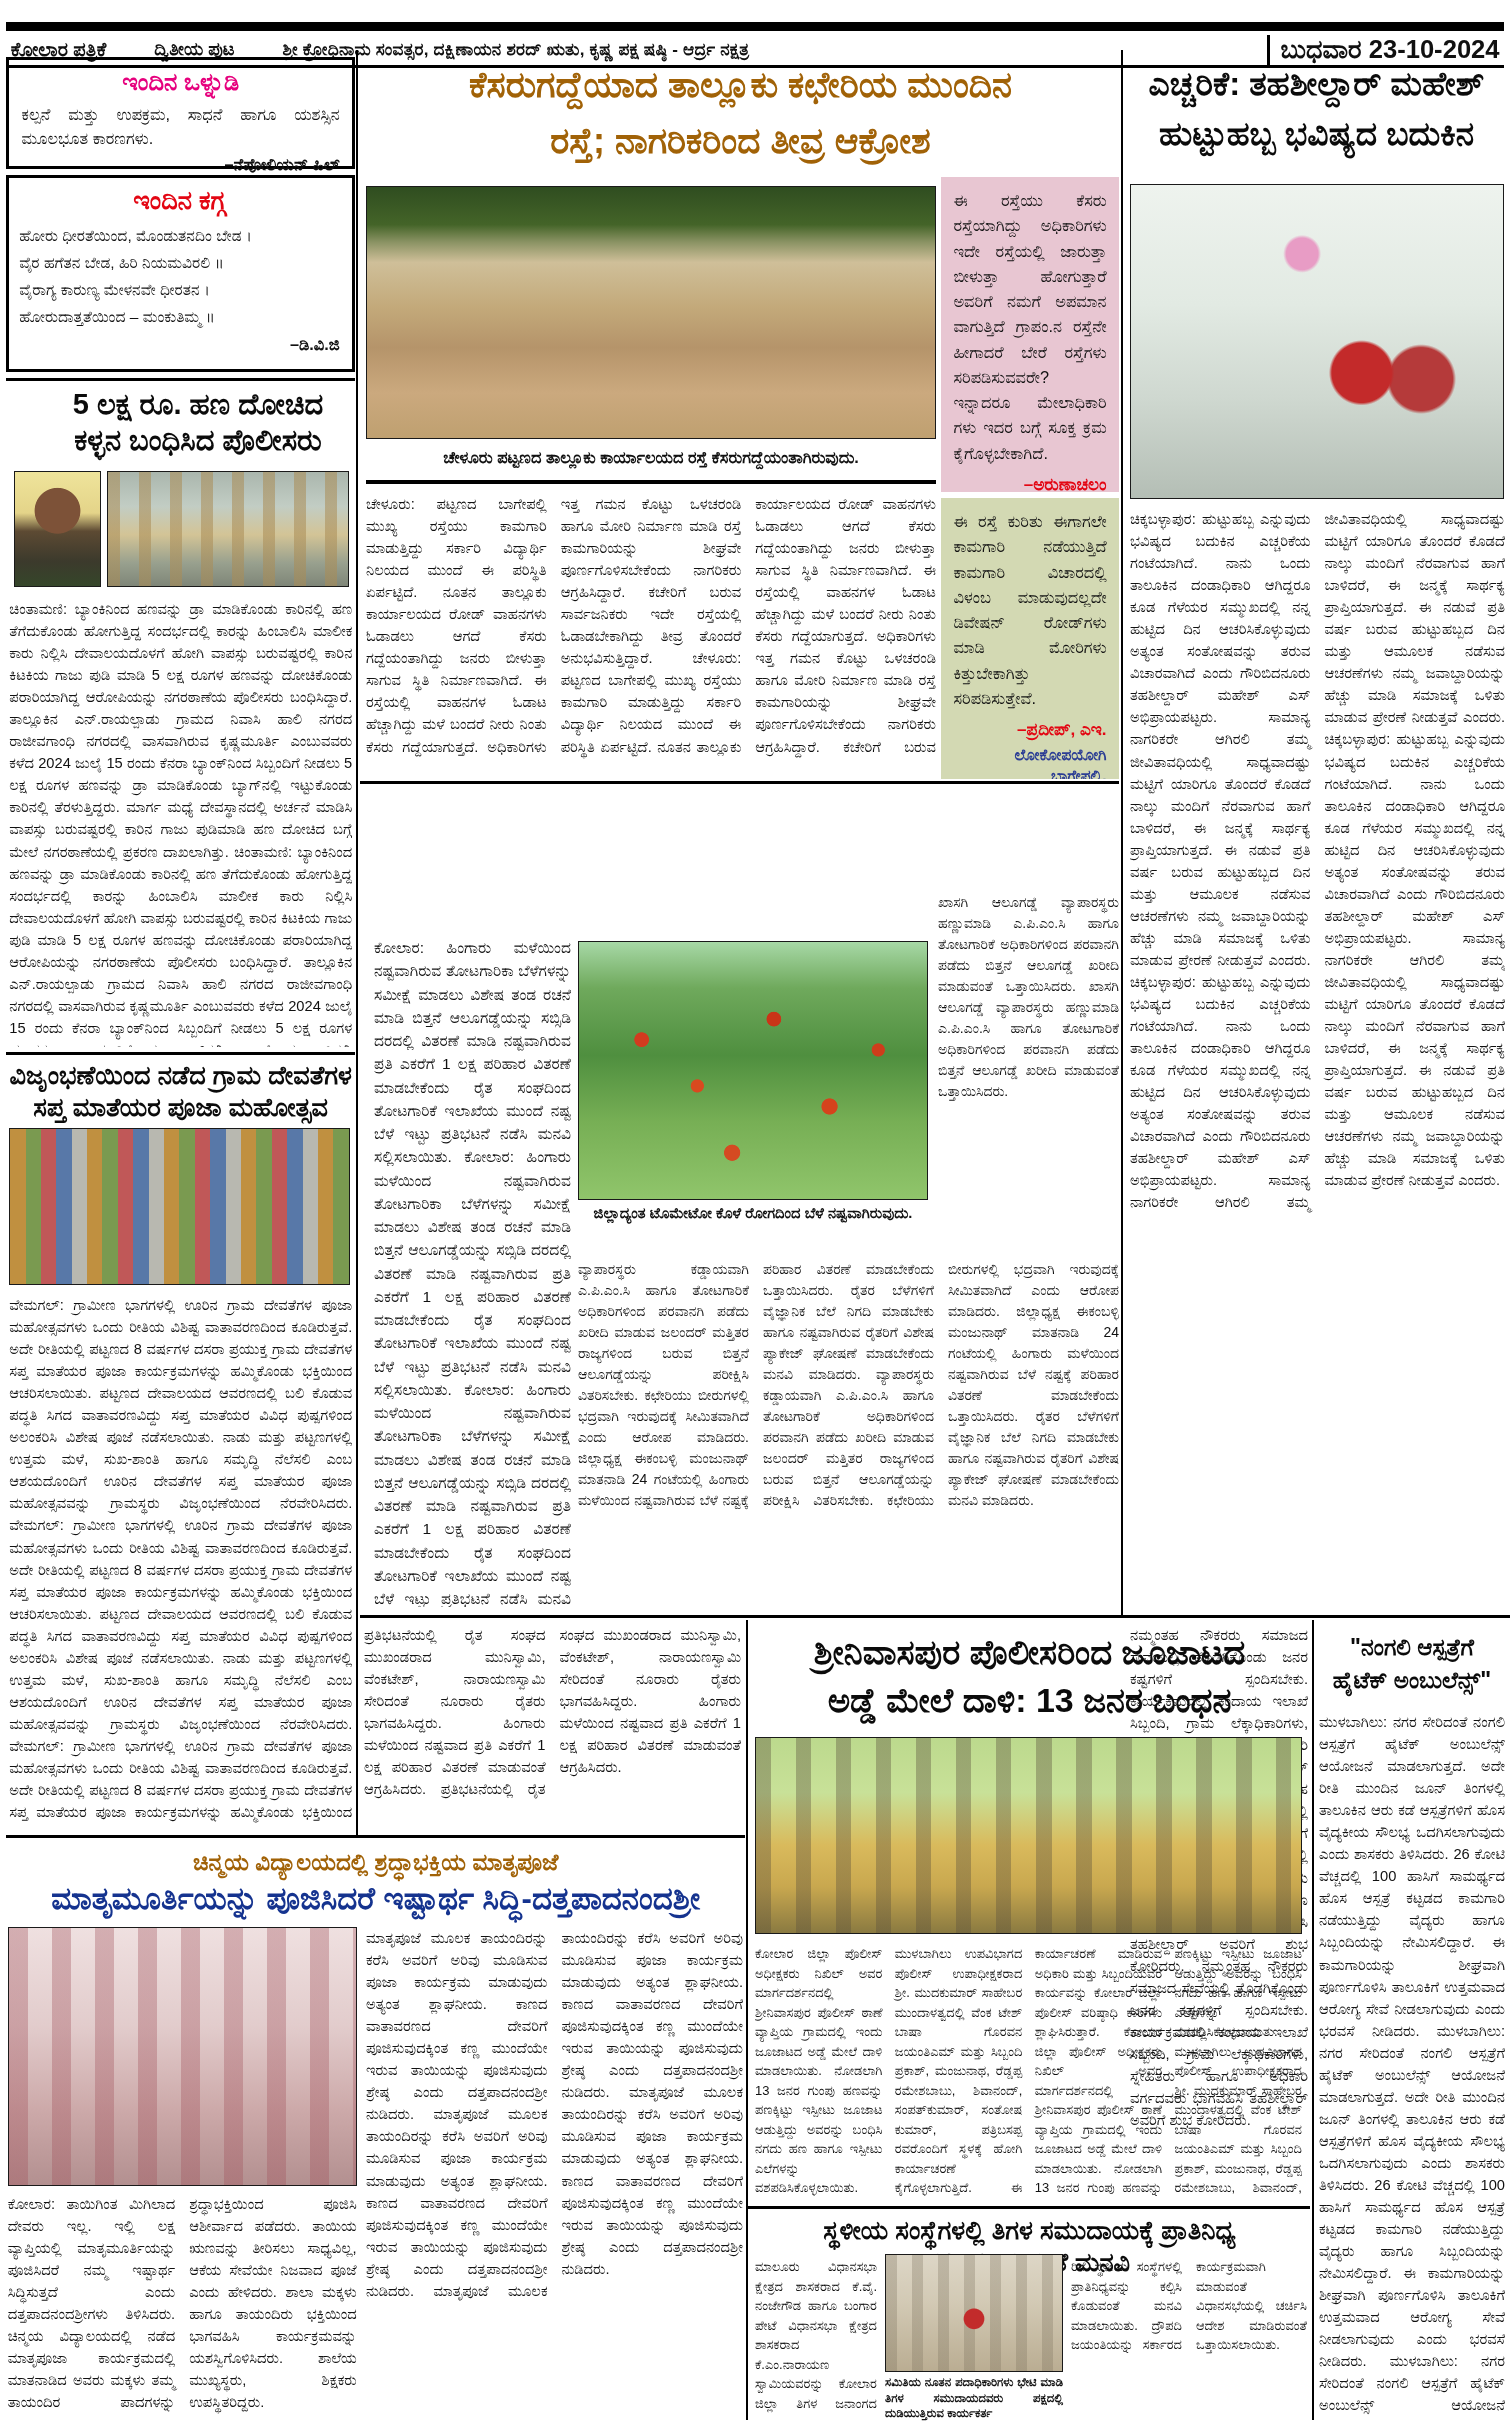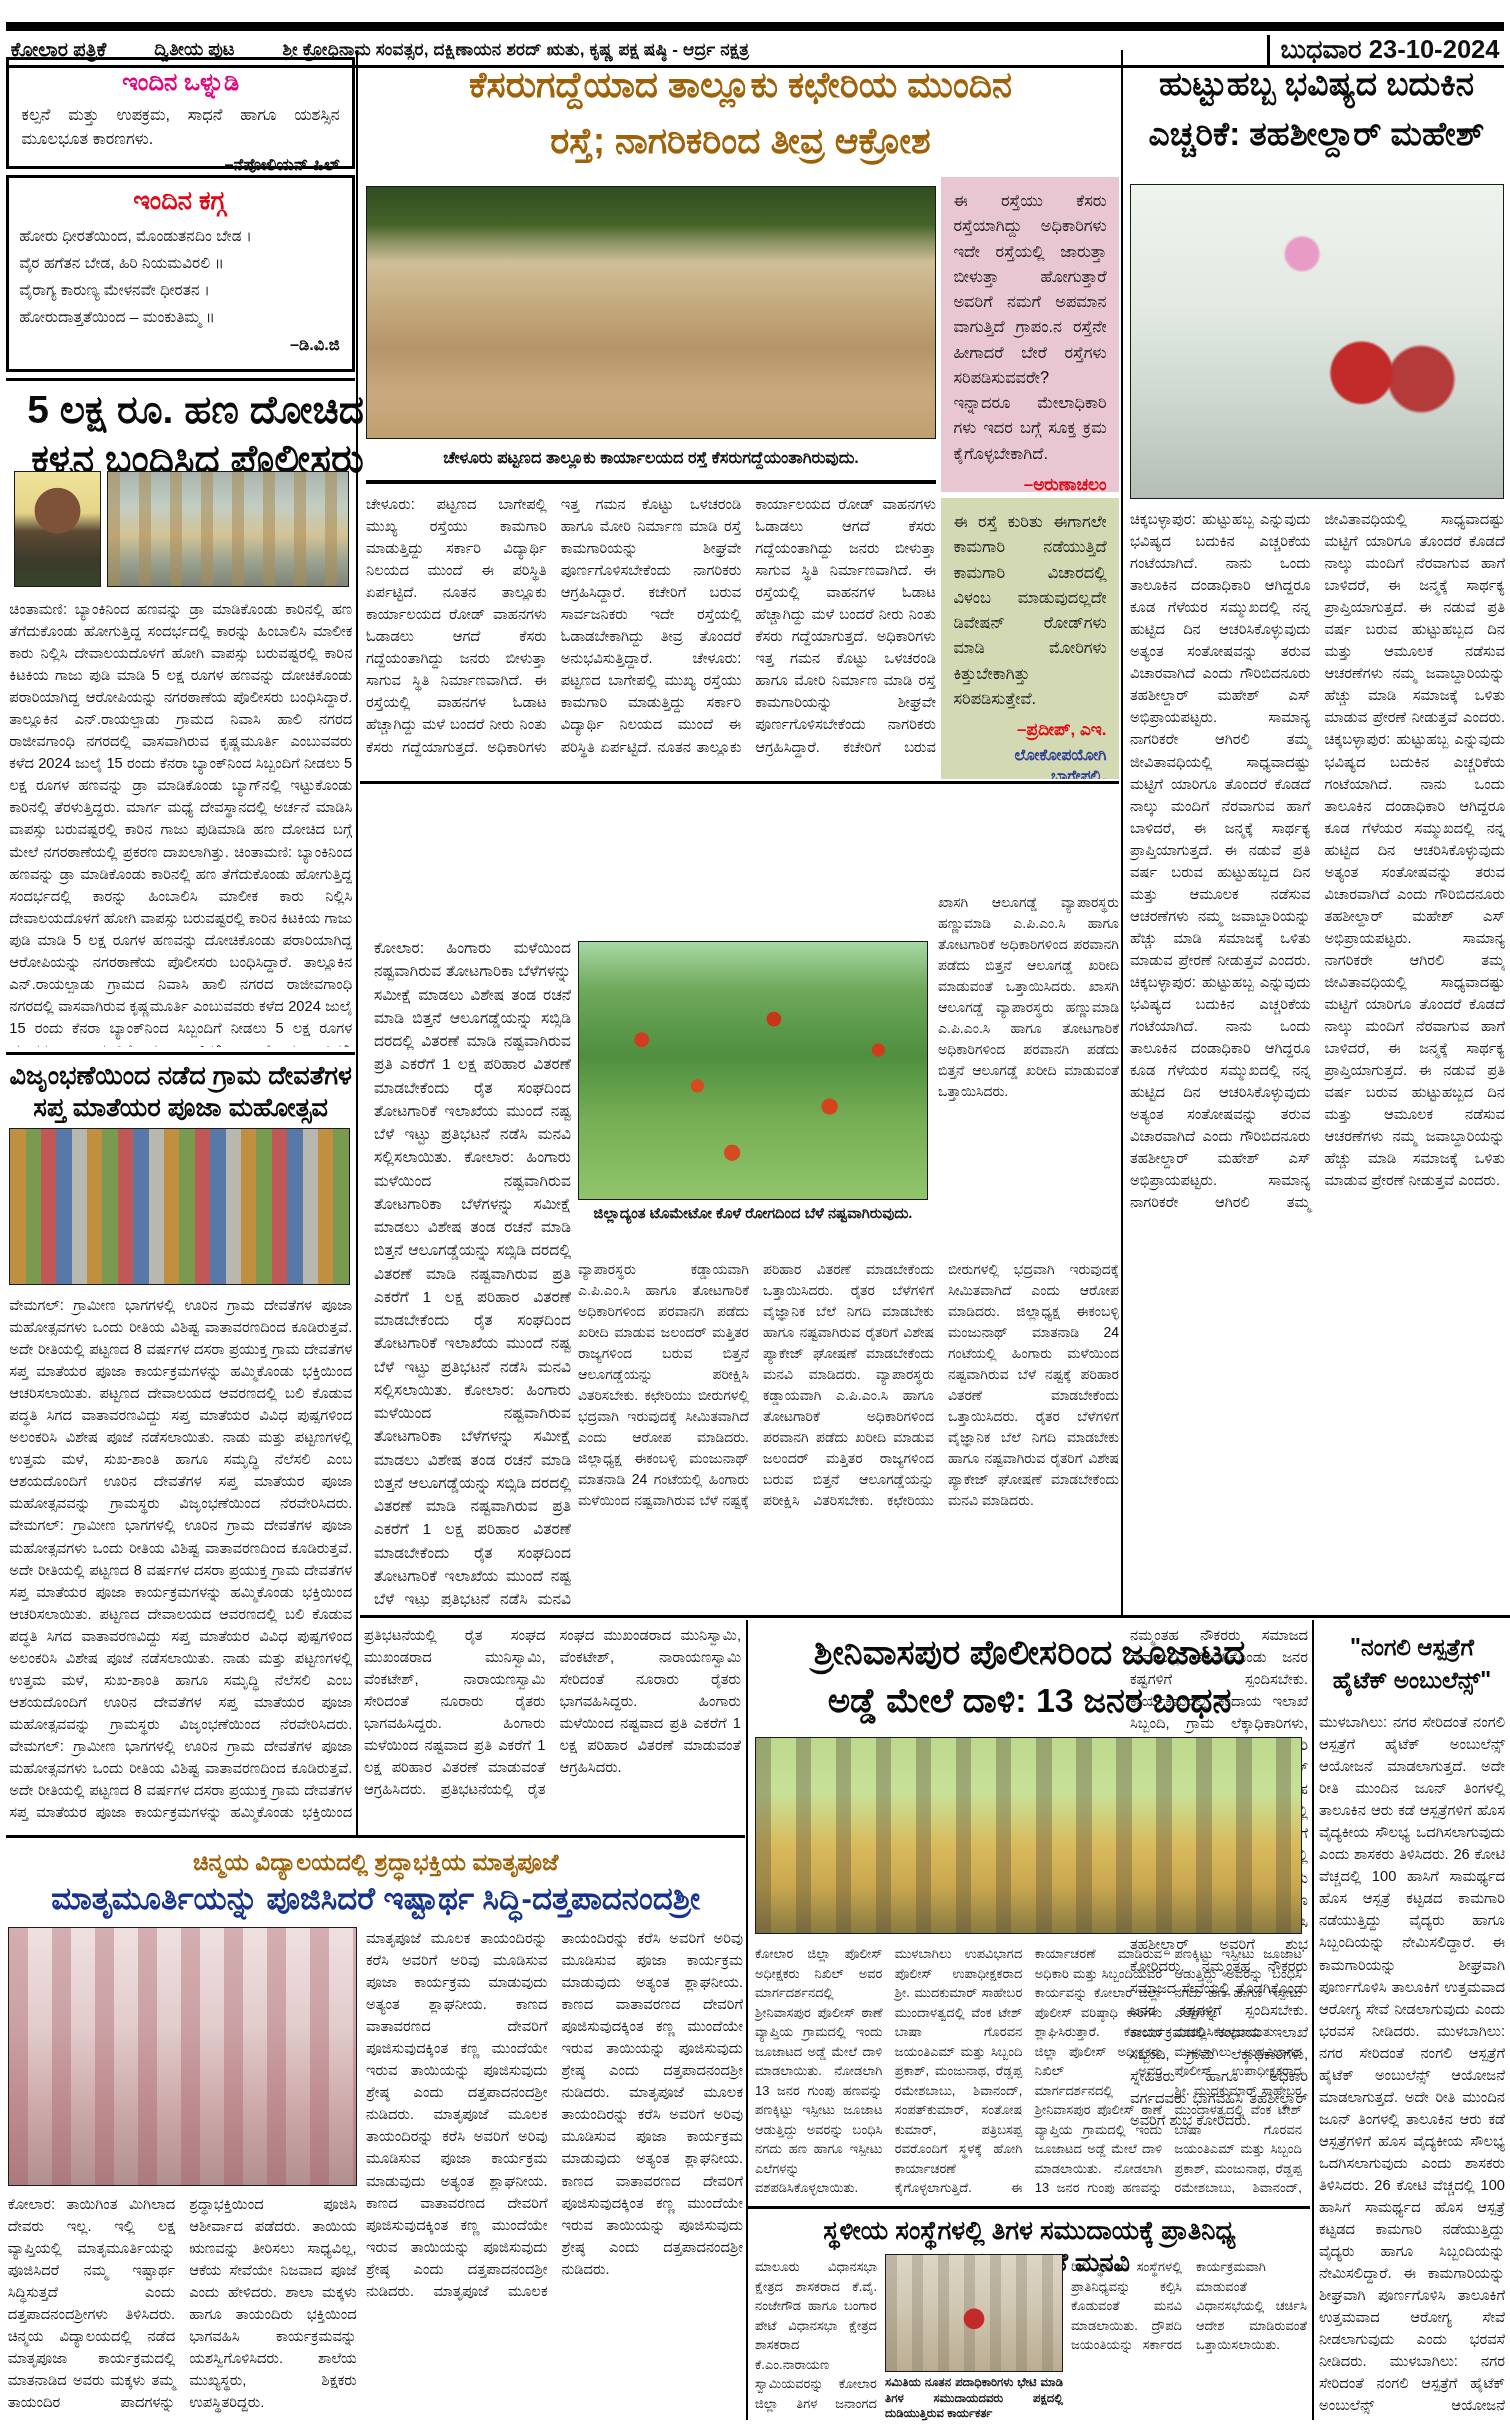--- a/index.html
+++ b/index.html
@@ -97,21 +97,21 @@
   <div class="abs fbox" style="left:6.2px;top:175px;width:349px;height:197px;padding-left:10px;">
     <div class="boxtitle" style="color:#e30613;font-size:25.6px;">ಇಂದಿನ ಕಗ್ಗ</div>
     <div class="kagga-line">ಹೋರು ಧೀರತೆಯಿಂದ, ಮೊಂಡುತನದಿಂ ಬೇಡ ।</div>
     <div class="kagga-line">ವೈರ ಹಗೆತನ ಬೇಡ, ಹಿರಿ ನಿಯಮವಿರಲಿ ॥</div>
     <div class="kagga-line">ವೈರಾಗ್ಯ ಕಾರುಣ್ಯ ಮೇಳನವೇ ಧೀರತನ ।</div>
     <div class="kagga-line">ಹೋರುದಾತ್ತತೆಯಿಂದ – ಮಂಕುತಿಮ್ಮ ॥</div>
     <div class="boxauthor">–ಡಿ.ವಿ.ಜಿ</div>
   </div>
 
   <div class="abs" style="left:6.2px;top:378px;width:349px;border-top:3.1px solid #000;"></div>
-  <div class="abs hl hl-black" style="left:18px;top:386px;width:346px;font-size:39px;text-align:right;">
+  <div class="abs hl hl-black" style="left:25px;top:386px;width:346px;font-size:29px;">
     <div>5 ಲಕ್ಷ ರೂ. ಹಣ ದೋಚಿದ</div>
     <div>ಕಳ್ಳನ ಬಂಧಿಸಿದ ಪೊಲೀಸರು</div>
   </div>
   <div class="abs photo" id="photo-mugshot" style="left:14px;top:471px;width:87px;height:116px;"></div>
   <div class="abs photo" id="photo-police-group" style="left:107px;top:471px;width:242px;height:116px;"></div>
   <div class="abs body-txt" style="left:9.3px;top:598px;width:343px;height:449px;">ಚಿಂತಾಮಣಿ: ಬ್ಯಾಂಕಿನಿಂದ ಹಣವನ್ನು ಡ್ರಾ ಮಾಡಿಕೊಂಡು ಕಾರಿನಲ್ಲಿ ಹಣ ತೆಗೆದುಕೊಂಡು ಹೋಗುತ್ತಿದ್ದ ಸಂದರ್ಭದಲ್ಲಿ ಕಾರನ್ನು ಹಿಂಬಾಲಿಸಿ ಮಾಲೀಕ ಕಾರು ನಿಲ್ಲಿಸಿ ದೇವಾಲಯದೊಳಗೆ ಹೋಗಿ ವಾಪಸ್ಸು ಬರುವಷ್ಟರಲ್ಲಿ ಕಾರಿನ ಕಿಟಕಿಯ ಗಾಜು ಪುಡಿ ಮಾಡಿ 5 ಲಕ್ಷ ರೂಗಳ ಹಣವನ್ನು ದೋಚಿಕೊಂಡು ಪರಾರಿಯಾಗಿದ್ದ ಆರೋಪಿಯನ್ನು ನಗರಠಾಣೆಯ ಪೊಲೀಸರು ಬಂಧಿಸಿದ್ದಾರೆ. ತಾಲ್ಲೂಕಿನ ಎನ್.ರಾಯಲ್ಪಾಡು ಗ್ರಾಮದ ನಿವಾಸಿ ಹಾಲಿ ನಗರದ ರಾಜೀವಗಾಂಧಿ ನಗರದಲ್ಲಿ ವಾಸವಾಗಿರುವ ಕೃಷ್ಣಮೂರ್ತಿ ಎಂಬುವವರು ಕಳೆದ 2024 ಜುಲೈ 15 ರಂದು ಕೆನರಾ ಬ್ಯಾಂಕ್‌ನಿಂದ ಸಿಬ್ಬಂದಿಗೆ ನೀಡಲು 5 ಲಕ್ಷ ರೂಗಳ ಹಣವನ್ನು ಡ್ರಾ ಮಾಡಿಕೊಂಡು ಬ್ಯಾಗ್‌ನಲ್ಲಿ ಇಟ್ಟುಕೊಂಡು ಕಾರಿನಲ್ಲಿ ತೆರಳುತ್ತಿದ್ದರು. ಮಾರ್ಗ ಮಧ್ಯೆ ದೇವಸ್ಥಾನದಲ್ಲಿ ಅರ್ಚನೆ ಮಾಡಿಸಿ ವಾಪಸ್ಸು ಬರುವಷ್ಟರಲ್ಲಿ ಕಾರಿನ ಗಾಜು ಪುಡಿಮಾಡಿ ಹಣ ದೋಚಿದ ಬಗ್ಗೆ ಮೇಲೆ ನಗರಠಾಣೆಯಲ್ಲಿ ಪ್ರಕರಣ ದಾಖಲಾಗಿತ್ತು. ಚಿಂತಾಮಣಿ: ಬ್ಯಾಂಕಿನಿಂದ ಹಣವನ್ನು ಡ್ರಾ ಮಾಡಿಕೊಂಡು ಕಾರಿನಲ್ಲಿ ಹಣ ತೆಗೆದುಕೊಂಡು ಹೋಗುತ್ತಿದ್ದ ಸಂದರ್ಭದಲ್ಲಿ ಕಾರನ್ನು ಹಿಂಬಾಲಿಸಿ ಮಾಲೀಕ ಕಾರು ನಿಲ್ಲಿಸಿ ದೇವಾಲಯದೊಳಗೆ ಹೋಗಿ ವಾಪಸ್ಸು ಬರುವಷ್ಟರಲ್ಲಿ ಕಾರಿನ ಕಿಟಕಿಯ ಗಾಜು ಪುಡಿ ಮಾಡಿ 5 ಲಕ್ಷ ರೂಗಳ ಹಣವನ್ನು ದೋಚಿಕೊಂಡು ಪರಾರಿಯಾಗಿದ್ದ ಆರೋಪಿಯನ್ನು ನಗರಠಾಣೆಯ ಪೊಲೀಸರು ಬಂಧಿಸಿದ್ದಾರೆ. ತಾಲ್ಲೂಕಿನ ಎನ್.ರಾಯಲ್ಪಾಡು ಗ್ರಾಮದ ನಿವಾಸಿ ಹಾಲಿ ನಗರದ ರಾಜೀವಗಾಂಧಿ ನಗರದಲ್ಲಿ ವಾಸವಾಗಿರುವ ಕೃಷ್ಣಮೂರ್ತಿ ಎಂಬುವವರು ಕಳೆದ 2024 ಜುಲೈ 15 ರಂದು ಕೆನರಾ ಬ್ಯಾಂಕ್‌ನಿಂದ ಸಿಬ್ಬಂದಿಗೆ ನೀಡಲು 5 ಲಕ್ಷ ರೂಗಳ ಹಣವನ್ನು ಡ್ರಾ ಮಾಡಿಕೊಂಡು ಬ್ಯಾಗ್‌ನಲ್ಲಿ ಇಟ್ಟುಕೊಂಡು ಕಾರಿನಲ್ಲಿ ತೆರಳುತ್ತಿದ್ದರು. ಮಾರ್ಗ ಮಧ್ಯೆ ದೇವಸ್ಥಾನದಲ್ಲಿ ಅರ್ಚನೆ ಮಾಡಿಸಿ ವಾಪಸ್ಸು ಬರುವಷ್ಟರಲ್ಲಿ ಕಾರಿನ ಗಾಜು ಪುಡಿಮಾಡಿ ಹಣ ದೋಚಿದ ಬಗ್ಗೆ ಮೇಲೆ ನಗರಠಾಣೆಯಲ್ಲಿ ಪ್ರಕರಣ ದಾಖಲಾಗಿತ್ತು.</div>
 
   <div class="abs" style="left:6.2px;top:1052px;width:349px;border-top:3.1px solid #000;"></div>
   <div class="abs hl hl-black" style="left:7.7px;top:1060px;width:346px;font-size:25.6px;">
     <div>ವಿಜೃಂಭಣೆಯಿಂದ ನಡೆದ ಗ್ರಾಮ ದೇವತೆಗಳ</div>
@@ -150,22 +150,22 @@
   <div class="abs body-txt" style="left:374px;top:936px;width:197px;height:671px;font-size:15.5px;">ಕೋಲಾರ: ಹಿಂಗಾರು ಮಳೆಯಿಂದ ನಷ್ಟವಾಗಿರುವ ತೋಟಗಾರಿಕಾ ಬೆಳೆಗಳನ್ನು ಸಮೀಕ್ಷೆ ಮಾಡಲು ವಿಶೇಷ ತಂಡ ರಚನೆ ಮಾಡಿ ಬಿತ್ತನೆ ಆಲೂಗಡ್ಡೆಯನ್ನು ಸಬ್ಸಿಡಿ ದರದಲ್ಲಿ ವಿತರಣೆ ಮಾಡಿ ನಷ್ಟವಾಗಿರುವ ಪ್ರತಿ ಎಕರೆಗೆ 1 ಲಕ್ಷ ಪರಿಹಾರ ವಿತರಣೆ ಮಾಡಬೇಕೆಂದು ರೈತ ಸಂಘದಿಂದ ತೋಟಗಾರಿಕೆ ಇಲಾಖೆಯ ಮುಂದೆ ನಷ್ಟ ಬೆಳೆ ಇಟ್ಟು ಪ್ರತಿಭಟನೆ ನಡೆಸಿ ಮನವಿ ಸಲ್ಲಿಸಲಾಯಿತು. ಕೋಲಾರ: ಹಿಂಗಾರು ಮಳೆಯಿಂದ ನಷ್ಟವಾಗಿರುವ ತೋಟಗಾರಿಕಾ ಬೆಳೆಗಳನ್ನು ಸಮೀಕ್ಷೆ ಮಾಡಲು ವಿಶೇಷ ತಂಡ ರಚನೆ ಮಾಡಿ ಬಿತ್ತನೆ ಆಲೂಗಡ್ಡೆಯನ್ನು ಸಬ್ಸಿಡಿ ದರದಲ್ಲಿ ವಿತರಣೆ ಮಾಡಿ ನಷ್ಟವಾಗಿರುವ ಪ್ರತಿ ಎಕರೆಗೆ 1 ಲಕ್ಷ ಪರಿಹಾರ ವಿತರಣೆ ಮಾಡಬೇಕೆಂದು ರೈತ ಸಂಘದಿಂದ ತೋಟಗಾರಿಕೆ ಇಲಾಖೆಯ ಮುಂದೆ ನಷ್ಟ ಬೆಳೆ ಇಟ್ಟು ಪ್ರತಿಭಟನೆ ನಡೆಸಿ ಮನವಿ ಸಲ್ಲಿಸಲಾಯಿತು. ಕೋಲಾರ: ಹಿಂಗಾರು ಮಳೆಯಿಂದ ನಷ್ಟವಾಗಿರುವ ತೋಟಗಾರಿಕಾ ಬೆಳೆಗಳನ್ನು ಸಮೀಕ್ಷೆ ಮಾಡಲು ವಿಶೇಷ ತಂಡ ರಚನೆ ಮಾಡಿ ಬಿತ್ತನೆ ಆಲೂಗಡ್ಡೆಯನ್ನು ಸಬ್ಸಿಡಿ ದರದಲ್ಲಿ ವಿತರಣೆ ಮಾಡಿ ನಷ್ಟವಾಗಿರುವ ಪ್ರತಿ ಎಕರೆಗೆ 1 ಲಕ್ಷ ಪರಿಹಾರ ವಿತರಣೆ ಮಾಡಬೇಕೆಂದು ರೈತ ಸಂಘದಿಂದ ತೋಟಗಾರಿಕೆ ಇಲಾಖೆಯ ಮುಂದೆ ನಷ್ಟ ಬೆಳೆ ಇಟ್ಟು ಪ್ರತಿಭಟನೆ ನಡೆಸಿ ಮನವಿ ಸಲ್ಲಿಸಲಾಯಿತು.</div>
   <div class="abs photo" id="photo-tomato" style="left:578px;top:941px;width:350px;height:259px;"></div>
   <div class="abs caption" style="left:578px;top:1204px;width:350px;font-size:14.7px;">ಜಿಲ್ಲಾದ್ಯಂತ ಟೊಮೇಟೋ ಕೊಳೆ ರೋಗದಿಂದ ಬೆಳೆ ನಷ್ಟವಾಗಿರುವುದು.</div>
   <div class="abs body-txt" style="left:938px;top:892px;width:181px;height:313px;font-size:14px;">ಖಾಸಗಿ ಆಲೂಗಡ್ಡೆ ವ್ಯಾಪಾರಸ್ಥರು ಹಣ್ಣುಮಾಡಿ ಎ.ಪಿ.ಎಂ.ಸಿ ಹಾಗೂ ತೋಟಗಾರಿಕೆ ಅಧಿಕಾರಿಗಳಿಂದ ಪರವಾನಗಿ ಪಡೆದು ಬಿತ್ತನೆ ಆಲೂಗಡ್ಡೆ ಖರೀದಿ ಮಾಡುವಂತೆ ಒತ್ತಾಯಿಸಿದರು. ಖಾಸಗಿ ಆಲೂಗಡ್ಡೆ ವ್ಯಾಪಾರಸ್ಥರು ಹಣ್ಣುಮಾಡಿ ಎ.ಪಿ.ಎಂ.ಸಿ ಹಾಗೂ ತೋಟಗಾರಿಕೆ ಅಧಿಕಾರಿಗಳಿಂದ ಪರವಾನಗಿ ಪಡೆದು ಬಿತ್ತನೆ ಆಲೂಗಡ್ಡೆ ಖರೀದಿ ಮಾಡುವಂತೆ ಒತ್ತಾಯಿಸಿದರು.</div>
   <div class="abs body-txt cols-3" style="left:578px;top:1259px;width:541px;height:349px;font-size:14px;">ವ್ಯಾಪಾರಸ್ಥರು ಕಡ್ಡಾಯವಾಗಿ ಎ.ಪಿ.ಎಂ.ಸಿ ಹಾಗೂ ತೋಟಗಾರಿಕೆ ಅಧಿಕಾರಿಗಳಿಂದ ಪರವಾನಗಿ ಪಡೆದು ಖರೀದಿ ಮಾಡುವ ಜಲಂದರ್ ಮತ್ತಿತರ ರಾಜ್ಯಗಳಿಂದ ಬರುವ ಬಿತ್ತನೆ ಆಲೂಗಡ್ಡೆಯನ್ನು ಪರೀಕ್ಷಿಸಿ ವಿತರಿಸಬೇಕು. ಕಛೇರಿಯು ಬೀರುಗಳಲ್ಲಿ ಭದ್ರವಾಗಿ ಇರುವುದಕ್ಕೆ ಸೀಮಿತವಾಗಿದೆ ಎಂದು ಆರೋಪ ಮಾಡಿದರು. ಜಿಲ್ಲಾಧ್ಯಕ್ಷ ಈಕಂಬಳ್ಳಿ ಮಂಜುನಾಥ್ ಮಾತನಾಡಿ 24 ಗಂಟೆಯಲ್ಲಿ ಹಿಂಗಾರು ಮಳೆಯಿಂದ ನಷ್ಟವಾಗಿರುವ ಬೆಳೆ ನಷ್ಟಕ್ಕೆ ಪರಿಹಾರ ವಿತರಣೆ ಮಾಡಬೇಕೆಂದು ಒತ್ತಾಯಿಸಿದರು. ರೈತರ ಬೆಳೆಗಳಿಗೆ ವೈಜ್ಞಾನಿಕ ಬೆಲೆ ನಿಗದಿ ಮಾಡಬೇಕು ಹಾಗೂ ನಷ್ಟವಾಗಿರುವ ರೈತರಿಗೆ ವಿಶೇಷ ಪ್ಯಾಕೇಜ್ ಘೋಷಣೆ ಮಾಡಬೇಕೆಂದು ಮನವಿ ಮಾಡಿದರು. ವ್ಯಾಪಾರಸ್ಥರು ಕಡ್ಡಾಯವಾಗಿ ಎ.ಪಿ.ಎಂ.ಸಿ ಹಾಗೂ ತೋಟಗಾರಿಕೆ ಅಧಿಕಾರಿಗಳಿಂದ ಪರವಾನಗಿ ಪಡೆದು ಖರೀದಿ ಮಾಡುವ ಜಲಂದರ್ ಮತ್ತಿತರ ರಾಜ್ಯಗಳಿಂದ ಬರುವ ಬಿತ್ತನೆ ಆಲೂಗಡ್ಡೆಯನ್ನು ಪರೀಕ್ಷಿಸಿ ವಿತರಿಸಬೇಕು. ಕಛೇರಿಯು ಬೀರುಗಳಲ್ಲಿ ಭದ್ರವಾಗಿ ಇರುವುದಕ್ಕೆ ಸೀಮಿತವಾಗಿದೆ ಎಂದು ಆರೋಪ ಮಾಡಿದರು. ಜಿಲ್ಲಾಧ್ಯಕ್ಷ ಈಕಂಬಳ್ಳಿ ಮಂಜುನಾಥ್ ಮಾತನಾಡಿ 24 ಗಂಟೆಯಲ್ಲಿ ಹಿಂಗಾರು ಮಳೆಯಿಂದ ನಷ್ಟವಾಗಿರುವ ಬೆಳೆ ನಷ್ಟಕ್ಕೆ ಪರಿಹಾರ ವಿತರಣೆ ಮಾಡಬೇಕೆಂದು ಒತ್ತಾಯಿಸಿದರು. ರೈತರ ಬೆಳೆಗಳಿಗೆ ವೈಜ್ಞಾನಿಕ ಬೆಲೆ ನಿಗದಿ ಮಾಡಬೇಕು ಹಾಗೂ ನಷ್ಟವಾಗಿರುವ ರೈತರಿಗೆ ವಿಶೇಷ ಪ್ಯಾಕೇಜ್ ಘೋಷಣೆ ಮಾಡಬೇಕೆಂದು ಮನವಿ ಮಾಡಿದರು.</div>
   <div class="abs body-txt cols-2" style="left:364px;top:1624px;width:377px;height:206px;">ಪ್ರತಿಭಟನೆಯಲ್ಲಿ ರೈತ ಸಂಘದ ಮುಖಂಡರಾದ ಮುನಿಸ್ವಾಮಿ, ವೆಂಕಟೇಶ್, ನಾರಾಯಣಸ್ವಾಮಿ ಸೇರಿದಂತೆ ನೂರಾರು ರೈತರು ಭಾಗವಹಿಸಿದ್ದರು. ಹಿಂಗಾರು ಮಳೆಯಿಂದ ನಷ್ಟವಾದ ಪ್ರತಿ ಎಕರೆಗೆ 1 ಲಕ್ಷ ಪರಿಹಾರ ವಿತರಣೆ ಮಾಡುವಂತೆ ಆಗ್ರಹಿಸಿದರು. ಪ್ರತಿಭಟನೆಯಲ್ಲಿ ರೈತ ಸಂಘದ ಮುಖಂಡರಾದ ಮುನಿಸ್ವಾಮಿ, ವೆಂಕಟೇಶ್, ನಾರಾಯಣಸ್ವಾಮಿ ಸೇರಿದಂತೆ ನೂರಾರು ರೈತರು ಭಾಗವಹಿಸಿದ್ದರು. ಹಿಂಗಾರು ಮಳೆಯಿಂದ ನಷ್ಟವಾದ ಪ್ರತಿ ಎಕರೆಗೆ 1 ಲಕ್ಷ ಪರಿಹಾರ ವಿತರಣೆ ಮಾಡುವಂತೆ ಆಗ್ರಹಿಸಿದರು.</div>
 
   <div class="rule-v" style="left:1121px;top:50px;width:2.3px;height:1567px;"></div>
 
   <div class="abs hl hl-black" style="left:1128px;top:59px;width:377px;font-size:33px;line-height:1.5;">
+    <div>ಎಚ್ಚರಿಕೆ: ತಹಶೀಲ್ದಾರ್ ಮಹೇಶ್</div>
     <div>ಹುಟ್ಟುಹಬ್ಬ ಭವಿಷ್ಯದ ಬದುಕಿನ</div>
-    <div>ಎಚ್ಚರಿಕೆ: ತಹಶೀಲ್ದಾರ್ ಮಹೇಶ್</div>
   </div>
   <div class="abs photo" id="photo-birthday" style="left:1130px;top:184px;width:374px;height:315px;"></div>
   <div class="abs body-txt cols-2" style="left:1130px;top:508px;width:375px;height:1100px;">ಚಿಕ್ಕಬಳ್ಳಾಪುರ: ಹುಟ್ಟುಹಬ್ಬ ಎನ್ನುವುದು ಭವಿಷ್ಯದ ಬದುಕಿನ ಎಚ್ಚರಿಕೆಯ ಗಂಟೆಯಾಗಿದೆ. ನಾನು ಒಂದು ತಾಲೂಕಿನ ದಂಡಾಧಿಕಾರಿ ಆಗಿದ್ದರೂ ಕೂಡ ಗೆಳೆಯರ ಸಮ್ಮುಖದಲ್ಲಿ ನನ್ನ ಹುಟ್ಟಿದ ದಿನ ಆಚರಿಸಿಕೊಳ್ಳುವುದು ಅತ್ಯಂತ ಸಂತೋಷವನ್ನು ತರುವ ವಿಚಾರವಾಗಿದೆ ಎಂದು ಗೌರಿಬಿದನೂರು ತಹಶೀಲ್ದಾರ್ ಮಹೇಶ್ ಎಸ್ ಅಭಿಪ್ರಾಯಪಟ್ಟರು. ಸಾಮಾನ್ಯ ನಾಗರಿಕರೇ ಆಗಿರಲಿ ತಮ್ಮ ಜೀವಿತಾವಧಿಯಲ್ಲಿ ಸಾಧ್ಯವಾದಷ್ಟು ಮಟ್ಟಿಗೆ ಯಾರಿಗೂ ತೊಂದರೆ ಕೊಡದೆ ನಾಲ್ಕು ಮಂದಿಗೆ ನೆರವಾಗುವ ಹಾಗೆ ಬಾಳಿದರೆ, ಈ ಜನ್ಮಕ್ಕೆ ಸಾರ್ಥಕ್ಯ ಪ್ರಾಪ್ತಿಯಾಗುತ್ತದೆ. ಈ ನಡುವೆ ಪ್ರತಿ ವರ್ಷ ಬರುವ ಹುಟ್ಟುಹಬ್ಬದ ದಿನ ಮತ್ತು ಆಮೂಲಕ ನಡೆಸುವ ಆಚರಣೆಗಳು ನಮ್ಮ ಜವಾಬ್ದಾರಿಯನ್ನು ಹೆಚ್ಚು ಮಾಡಿ ಸಮಾಜಕ್ಕೆ ಒಳಿತು ಮಾಡುವ ಪ್ರೇರಣೆ ನೀಡುತ್ತವೆ ಎಂದರು. ಚಿಕ್ಕಬಳ್ಳಾಪುರ: ಹುಟ್ಟುಹಬ್ಬ ಎನ್ನುವುದು ಭವಿಷ್ಯದ ಬದುಕಿನ ಎಚ್ಚರಿಕೆಯ ಗಂಟೆಯಾಗಿದೆ. ನಾನು ಒಂದು ತಾಲೂಕಿನ ದಂಡಾಧಿಕಾರಿ ಆಗಿದ್ದರೂ ಕೂಡ ಗೆಳೆಯರ ಸಮ್ಮುಖದಲ್ಲಿ ನನ್ನ ಹುಟ್ಟಿದ ದಿನ ಆಚರಿಸಿಕೊಳ್ಳುವುದು ಅತ್ಯಂತ ಸಂತೋಷವನ್ನು ತರುವ ವಿಚಾರವಾಗಿದೆ ಎಂದು ಗೌರಿಬಿದನೂರು ತಹಶೀಲ್ದಾರ್ ಮಹೇಶ್ ಎಸ್ ಅಭಿಪ್ರಾಯಪಟ್ಟರು. ಸಾಮಾನ್ಯ ನಾಗರಿಕರೇ ಆಗಿರಲಿ ತಮ್ಮ ಜೀವಿತಾವಧಿಯಲ್ಲಿ ಸಾಧ್ಯವಾದಷ್ಟು ಮಟ್ಟಿಗೆ ಯಾರಿಗೂ ತೊಂದರೆ ಕೊಡದೆ ನಾಲ್ಕು ಮಂದಿಗೆ ನೆರವಾಗುವ ಹಾಗೆ ಬಾಳಿದರೆ, ಈ ಜನ್ಮಕ್ಕೆ ಸಾರ್ಥಕ್ಯ ಪ್ರಾಪ್ತಿಯಾಗುತ್ತದೆ. ಈ ನಡುವೆ ಪ್ರತಿ ವರ್ಷ ಬರುವ ಹುಟ್ಟುಹಬ್ಬದ ದಿನ ಮತ್ತು ಆಮೂಲಕ ನಡೆಸುವ ಆಚರಣೆಗಳು ನಮ್ಮ ಜವಾಬ್ದಾರಿಯನ್ನು ಹೆಚ್ಚು ಮಾಡಿ ಸಮಾಜಕ್ಕೆ ಒಳಿತು ಮಾಡುವ ಪ್ರೇರಣೆ ನೀಡುತ್ತವೆ ಎಂದರು. ಚಿಕ್ಕಬಳ್ಳಾಪುರ: ಹುಟ್ಟುಹಬ್ಬ ಎನ್ನುವುದು ಭವಿಷ್ಯದ ಬದುಕಿನ ಎಚ್ಚರಿಕೆಯ ಗಂಟೆಯಾಗಿದೆ. ನಾನು ಒಂದು ತಾಲೂಕಿನ ದಂಡಾಧಿಕಾರಿ ಆಗಿದ್ದರೂ ಕೂಡ ಗೆಳೆಯರ ಸಮ್ಮುಖದಲ್ಲಿ ನನ್ನ ಹುಟ್ಟಿದ ದಿನ ಆಚರಿಸಿಕೊಳ್ಳುವುದು ಅತ್ಯಂತ ಸಂತೋಷವನ್ನು ತರುವ ವಿಚಾರವಾಗಿದೆ ಎಂದು ಗೌರಿಬಿದನೂರು ತಹಶೀಲ್ದಾರ್ ಮಹೇಶ್ ಎಸ್ ಅಭಿಪ್ರಾಯಪಟ್ಟರು. ಸಾಮಾನ್ಯ ನಾಗರಿಕರೇ ಆಗಿರಲಿ ತಮ್ಮ ಜೀವಿತಾವಧಿಯಲ್ಲಿ ಸಾಧ್ಯವಾದಷ್ಟು ಮಟ್ಟಿಗೆ ಯಾರಿಗೂ ತೊಂದರೆ ಕೊಡದೆ ನಾಲ್ಕು ಮಂದಿಗೆ ನೆರವಾಗುವ ಹಾಗೆ ಬಾಳಿದರೆ, ಈ ಜನ್ಮಕ್ಕೆ ಸಾರ್ಥಕ್ಯ ಪ್ರಾಪ್ತಿಯಾಗುತ್ತದೆ. ಈ ನಡುವೆ ಪ್ರತಿ ವರ್ಷ ಬರುವ ಹುಟ್ಟುಹಬ್ಬದ ದಿನ ಮತ್ತು ಆಮೂಲಕ ನಡೆಸುವ ಆಚರಣೆಗಳು ನಮ್ಮ ಜವಾಬ್ದಾರಿಯನ್ನು ಹೆಚ್ಚು ಮಾಡಿ ಸಮಾಜಕ್ಕೆ ಒಳಿತು ಮಾಡುವ ಪ್ರೇರಣೆ ನೀಡುತ್ತವೆ ಎಂದರು.</div>
   <div class="abs body-txt" style="left:1130px;top:1624px;width:178px;height:577px;">ನಮ್ಮಂತಹ ನೌಕರರು ಸಮಾಜದ ಸೇವೆಯಲ್ಲಿ ತೊಡಗಿಕೊಂಡು ಜನರ ಕಷ್ಟಗಳಿಗೆ ಸ್ಪಂದಿಸಬೇಕು. ಕಾರ್ಯಕ್ರಮದಲ್ಲಿ ಕಂದಾಯ ಇಲಾಖೆ ಸಿಬ್ಬಂದಿ, ಗ್ರಾಮ ಲೆಕ್ಕಾಧಿಕಾರಿಗಳು, ಸ್ನೇಹಿತರು ಹಾಗೂ ಅಧಿಕಾರಿ ವರ್ಗದವರು ಭಾಗವಹಿಸಿ ತಹಶೀಲ್ದಾರ್ ಅವರಿಗೆ ಶುಭ ಕೋರಿದರು. ನಮ್ಮಂತಹ ನೌಕರರು ಸಮಾಜದ ಸೇವೆಯಲ್ಲಿ ತೊಡಗಿಕೊಂಡು ಜನರ ಕಷ್ಟಗಳಿಗೆ ಸ್ಪಂದಿಸಬೇಕು. ಕಾರ್ಯಕ್ರಮದಲ್ಲಿ ಕಂದಾಯ ಇಲಾಖೆ ಸಿಬ್ಬಂದಿ, ಗ್ರಾಮ ಲೆಕ್ಕಾಧಿಕಾರಿಗಳು, ಸ್ನೇಹಿತರು ಹಾಗೂ ಅಧಿಕಾರಿ ವರ್ಗದವರು ಭಾಗವಹಿಸಿ ತಹಶೀಲ್ದಾರ್ ಅವರಿಗೆ ಶುಭ ಕೋರಿದರು. ನಮ್ಮಂತಹ ನೌಕರರು ಸಮಾಜದ ಸೇವೆಯಲ್ಲಿ ತೊಡಗಿಕೊಂಡು ಜನರ ಕಷ್ಟಗಳಿಗೆ ಸ್ಪಂದಿಸಬೇಕು. ಕಾರ್ಯಕ್ರಮದಲ್ಲಿ ಕಂದಾಯ ಇಲಾಖೆ ಸಿಬ್ಬಂದಿ, ಗ್ರಾಮ ಲೆಕ್ಕಾಧಿಕಾರಿಗಳು, ಸ್ನೇಹಿತರು ಹಾಗೂ ಅಧಿಕಾರಿ ವರ್ಗದವರು ಭಾಗವಹಿಸಿ ತಹಶೀಲ್ದಾರ್ ಅವರಿಗೆ ಶುಭ ಕೋರಿದರು.</div>
 
   <div class="rule-h" style="left:360px;top:1615px;width:1150px;height:3.1px;"></div>
 
   <div class="abs hl hl-black" style="left:752px;top:1629px;width:555px;font-size:34px;line-height:1.4;">
     <div>ಶ್ರೀನಿವಾಸಪುರ ಪೊಲೀಸರಿಂದ ಜೂಜಾಟದ</div>
     <div>ಅಡ್ಡೆ ಮೇಲೆ ದಾಳಿ: 13 ಜನರ ಬಂಧನ</div>

